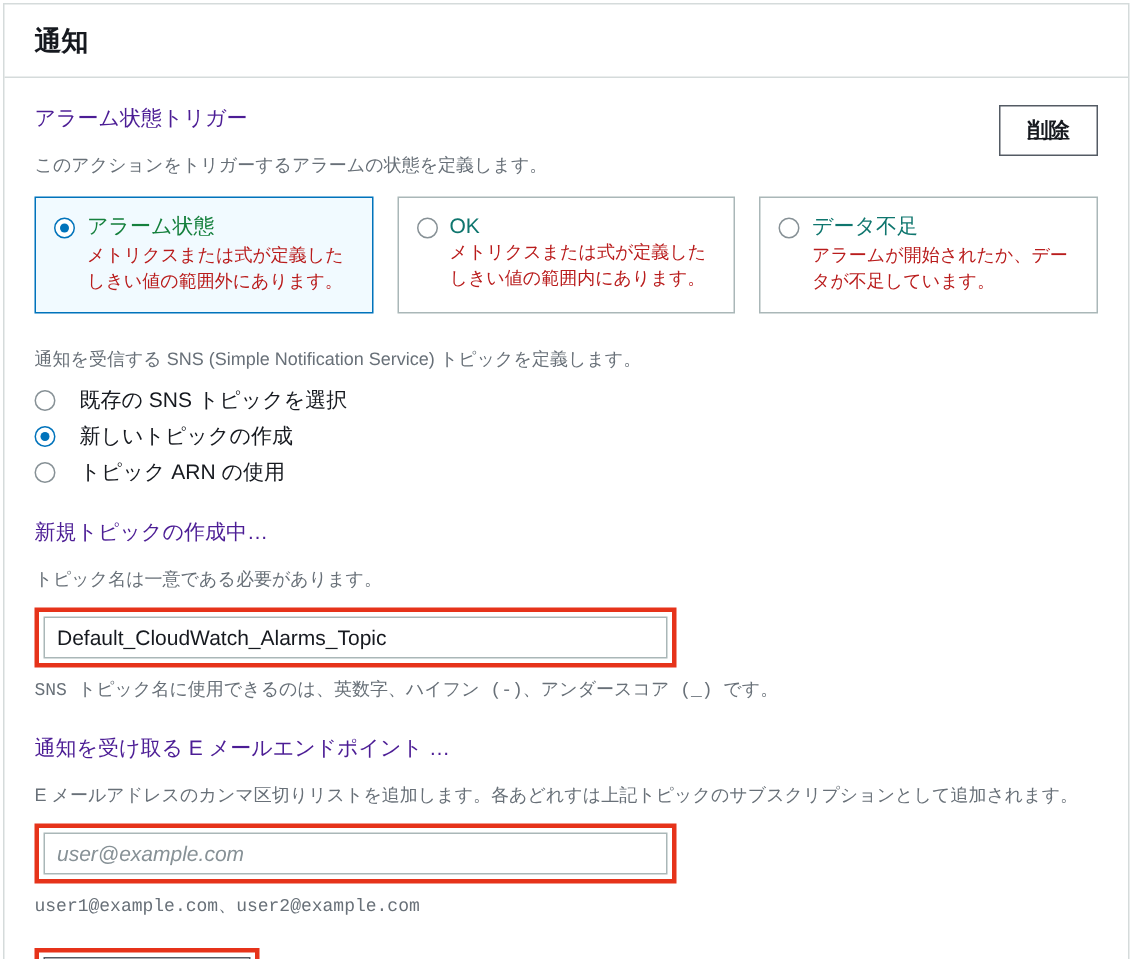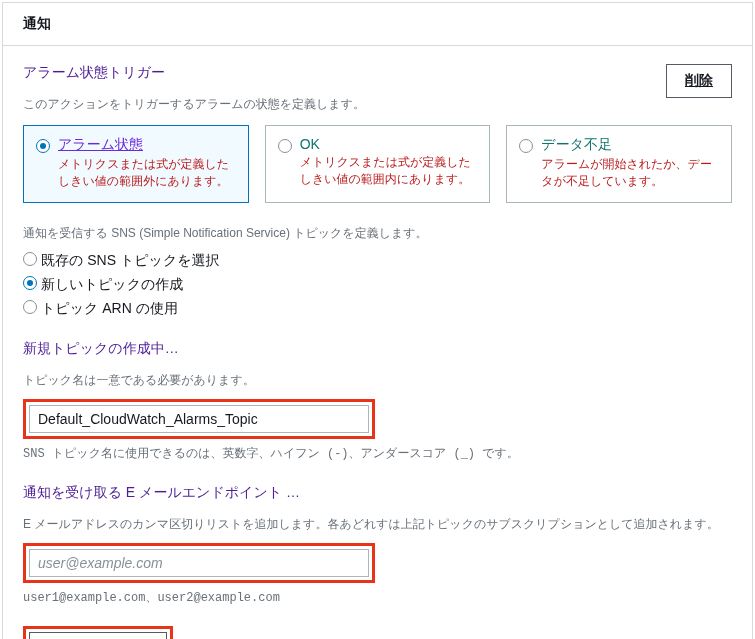--- a/index.html
+++ b/index.html
@@ -12,21 +12,21 @@
       padding: 2px;
     }
     .panel {
       border: 1px solid #d5dbdb;
     }
     .panel-header {
       padding: 12px 20px;
       border-bottom: 1px solid #d5dbdb;
     }
     .panel-header h2 {
-      font-size: 14px;
+      font-size: 18px;
       font-weight: 700;
     }
     .panel-body {
       padding: 18px 20px 14px 20px;
     }
     .section-label {
       font-size: 14px;
       font-weight: 400;
       color: #4c1d95;
     }
@@ -87,38 +87,38 @@
       width: 6px; height: 6px;
       background: #0073bb;
       border-radius: 50%;
       top: 3px; left: 3px;
     }
     .trigger-title {
       font-size: 14px;
       color: #0f766e;
     }
     .trigger-tile.selected .trigger-title {
-      color: #6d28d9;
-      text-decoration: underline;
+      color: #15803d;
     }
     .trigger-desc {
       font-size: 12px;
       color: #b91c1c;
       margin-top: 2px;
       line-height: 1.4;
     }
     .section {
       margin-top: 22px;
     }
     .radio-group {
       margin-top: 10px;
     }
     .radio-option {
       display: flex;
-      gap: 4px;
+      align-items: center;
+      gap: 16px;
       margin-bottom: 6px;
       cursor: pointer;
     }
     .radio-circle {
       width: 14px; height: 14px;
       border-radius: 50%;
       border: 1px solid #879196;
       position: relative;
       background: #fff;
       flex-shrink: 0;
@@ -128,21 +128,21 @@
     }
     .radio-circle.selected::after {
       content: "";
       position: absolute;
       width: 6px; height: 6px;
       background: #0073bb;
       border-radius: 50%;
       top: 3px; left: 3px;
     }
     .text-input {
-      width: 340px;
+      width: 416px;
       padding: 5px 8px;
       font-size: 14px;
       border: 1px solid #aab7b8;
       background: #fff;
       color: #16191f;
       font-family: inherit;
     }
     .text-input::placeholder {
       color: #879196;
       font-style: italic;

